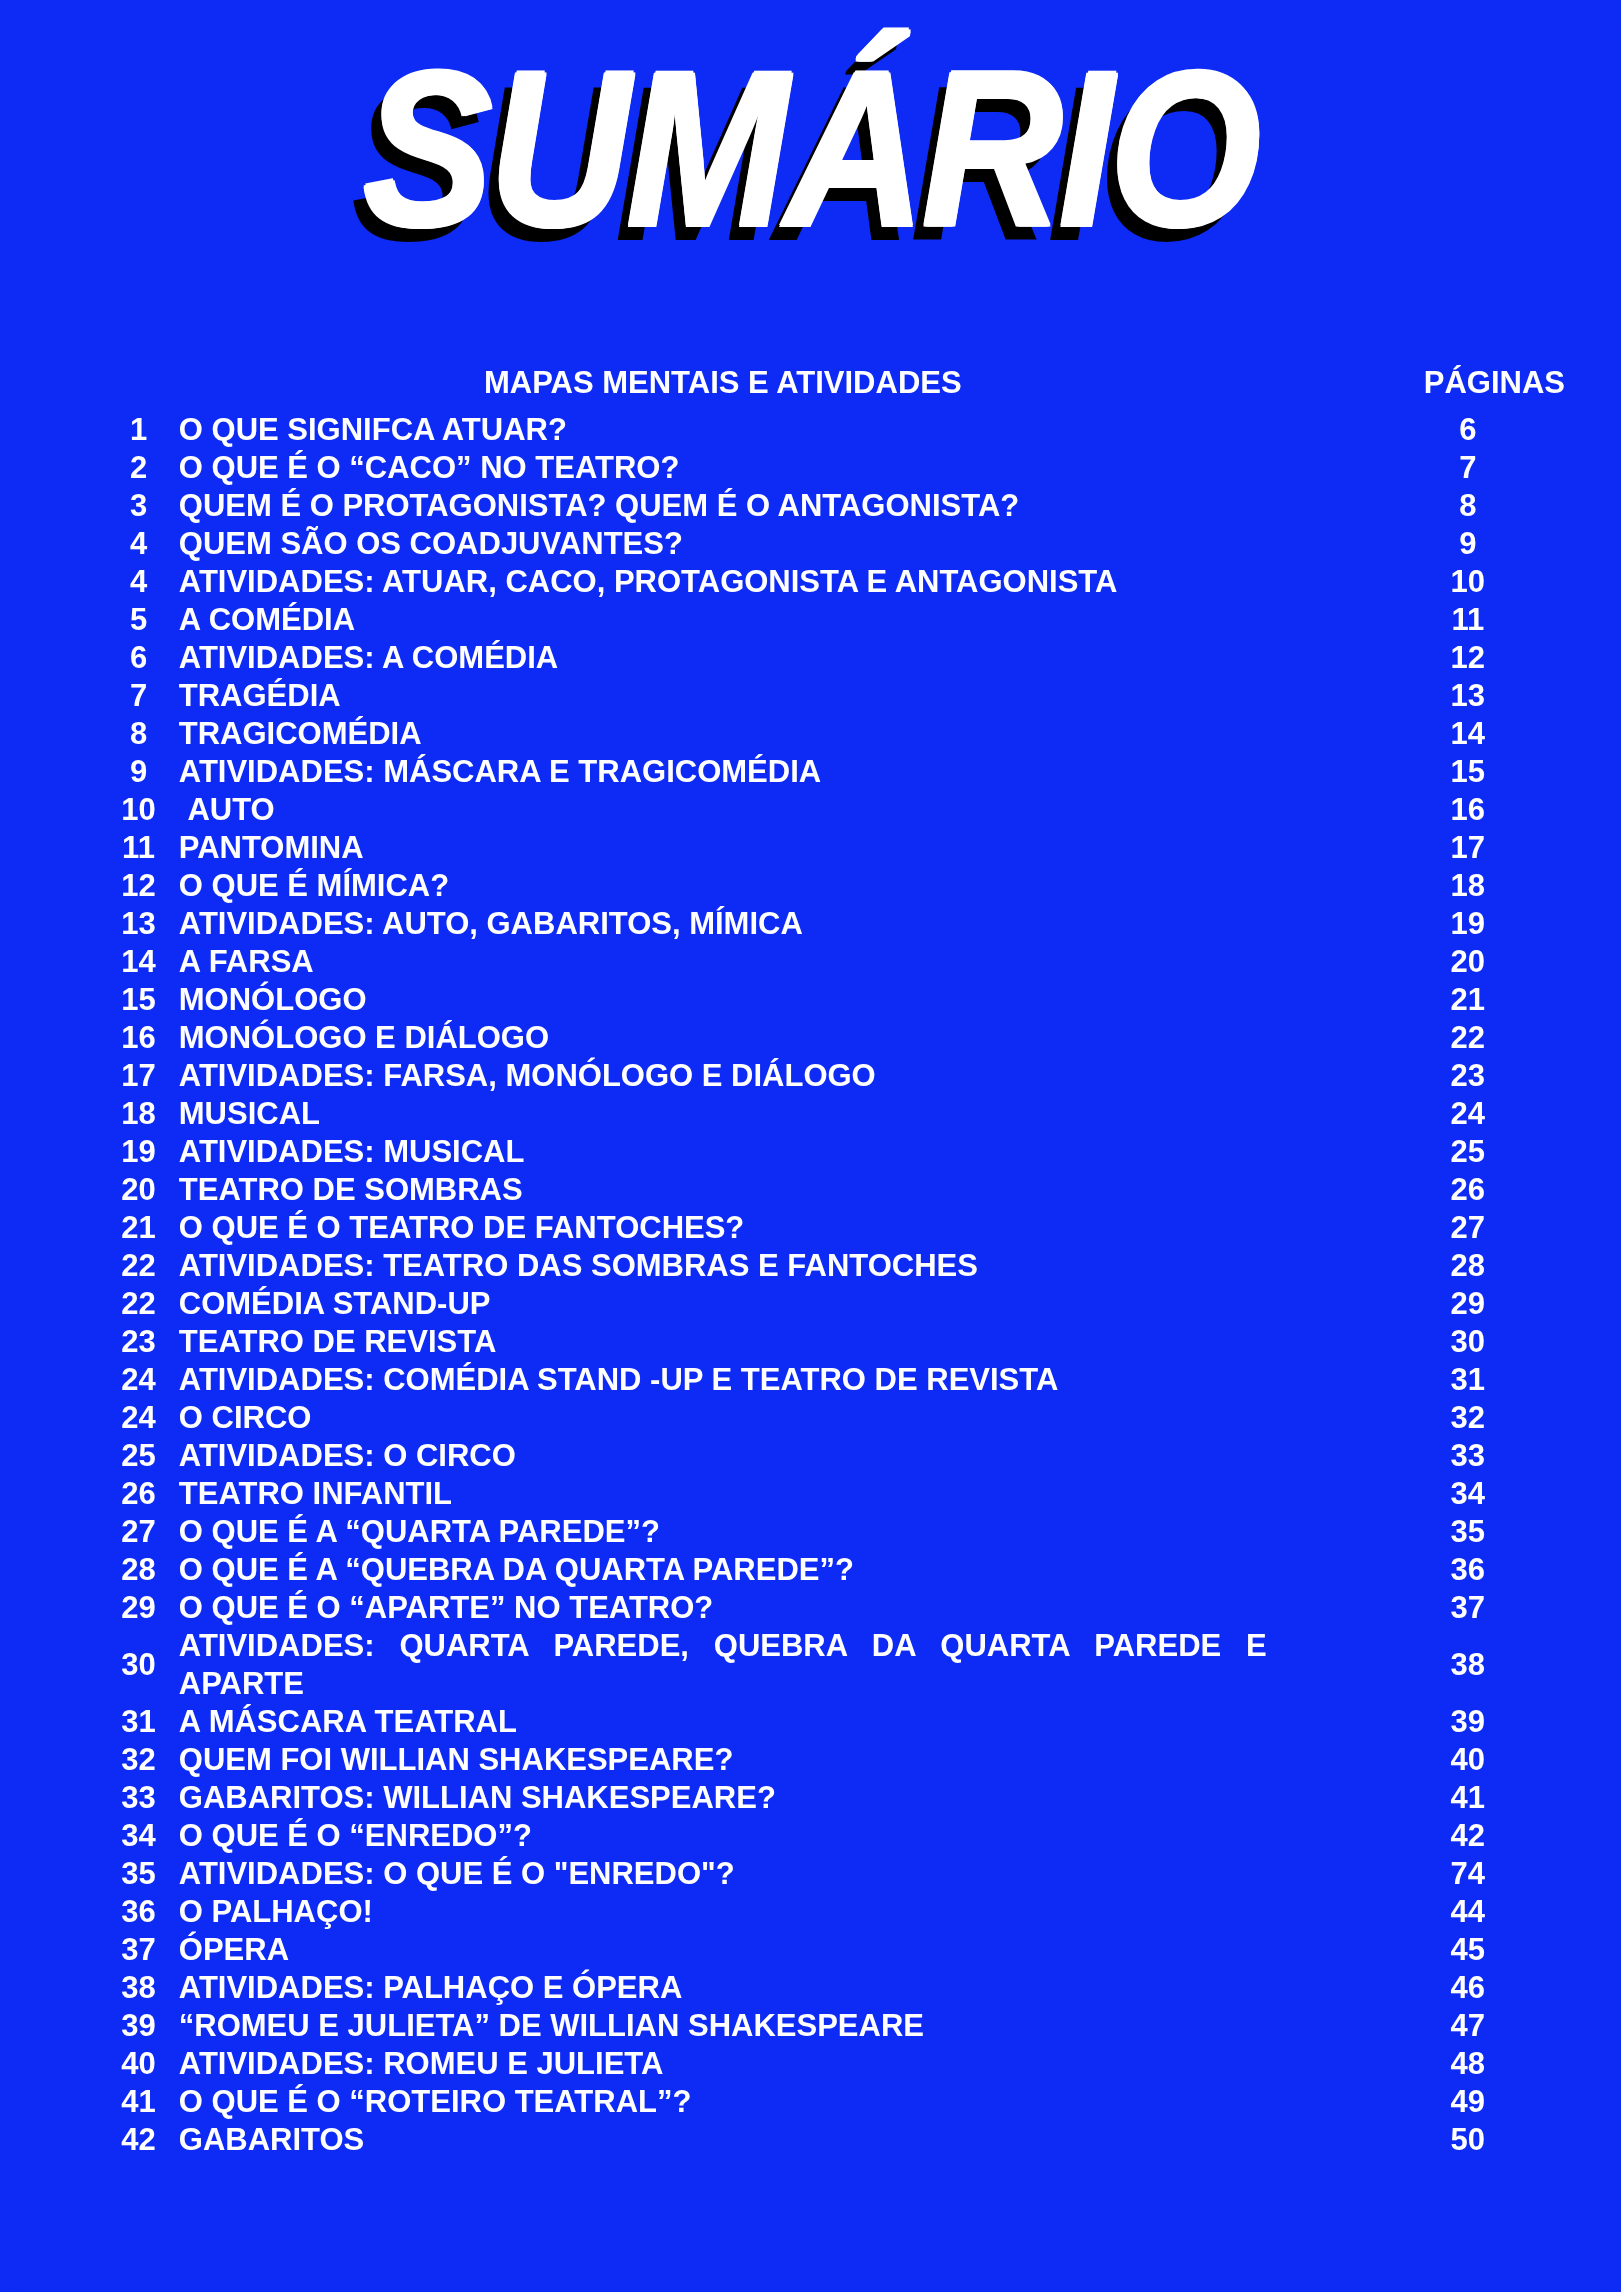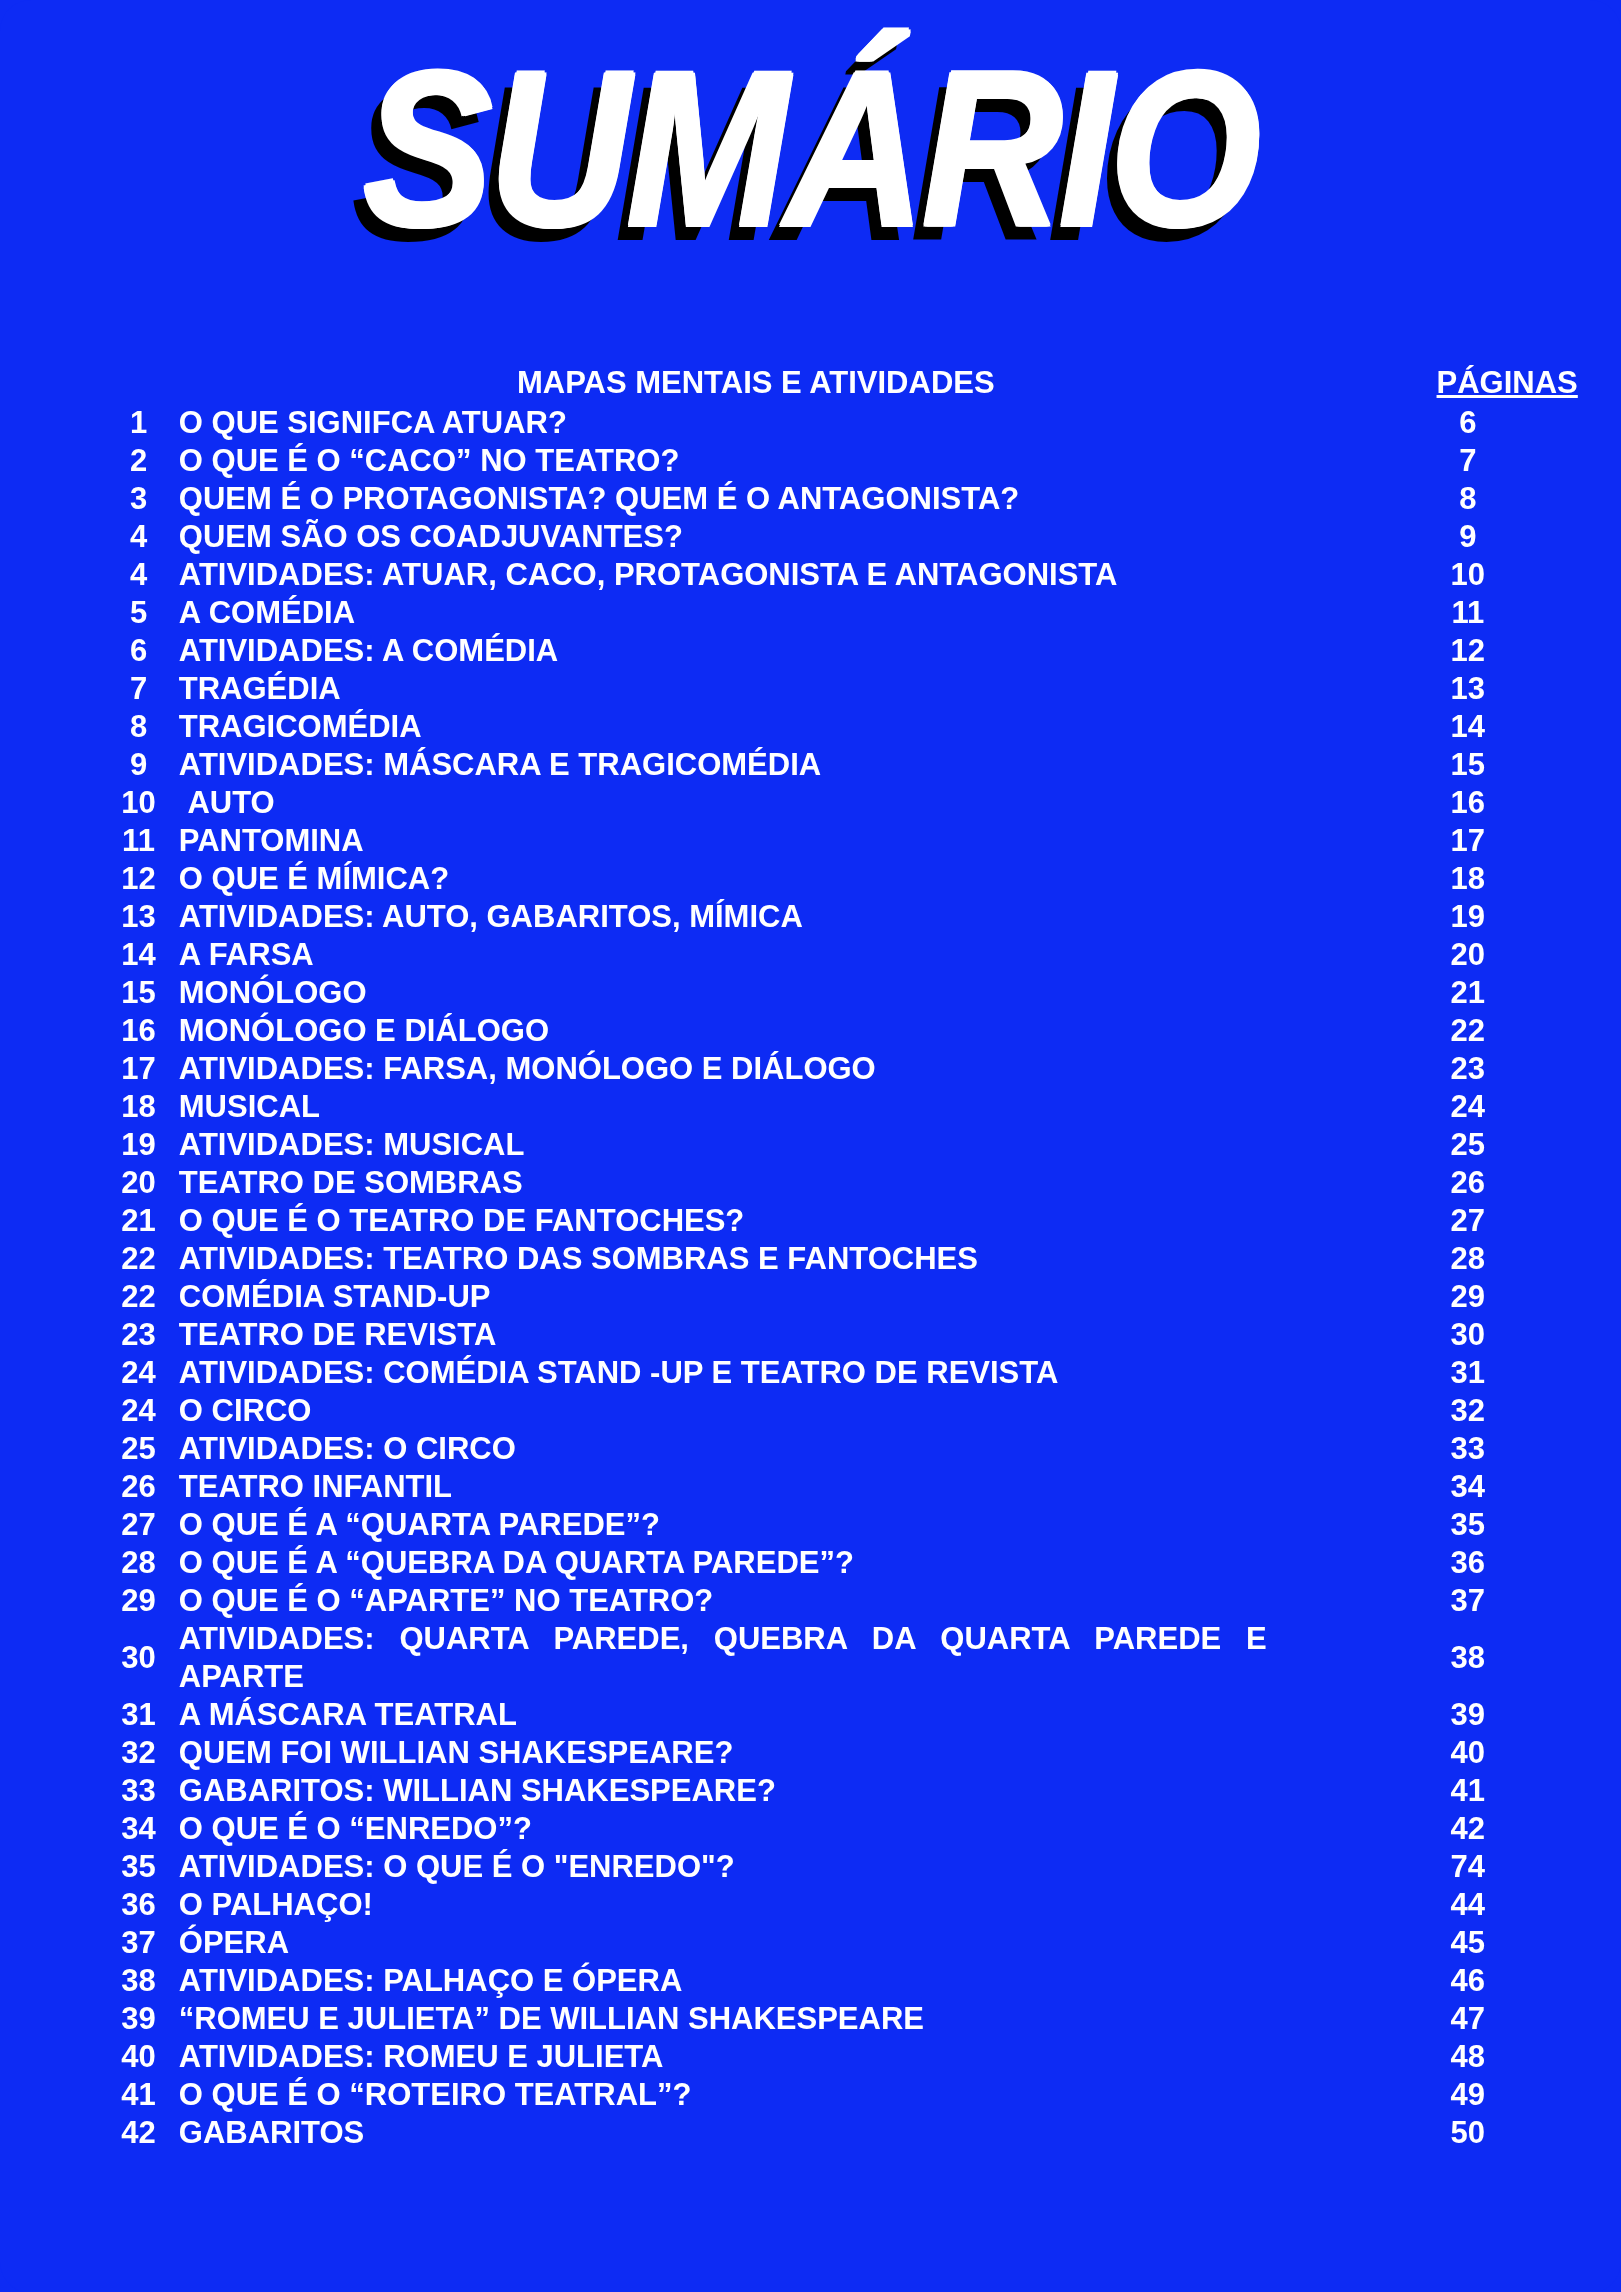--- a/index.html
+++ b/index.html
@@ -41,28 +41,27 @@
   .toc {
     margin-top: 94px;
     padding-left: 108px;
     color: #ffffff;
     font-weight: bold;
     font-size: 31px;
   }
   .header-row {
     display: flex;
     line-height: 37px;
-    margin-bottom: 3px;
-    gap: 33px;
+    margin-bottom: 10px;
   }
   .num-cell  { flex: none; width: 61px; text-align: center; }
   .title-cell{ flex: none; width: 1088px; margin-left: 9.8px; text-align: justify; }
   .page-cell { flex: none; width: 88px; margin-left: 157px; text-align: center; }
   .header-left  { text-align: center; }
-  .header-right { display: flex; justify-content: flex-end; text-decoration: underline; }
+  .header-right { display: flex; justify-content: flex-start; }
   .header-right span { white-space: nowrap; }
   .row {
     display: flex;
     align-items: center;
     line-height: 38px;
   }
 </style>
 </head>
 <body style="background: rgb(13, 43, 244);">
 

